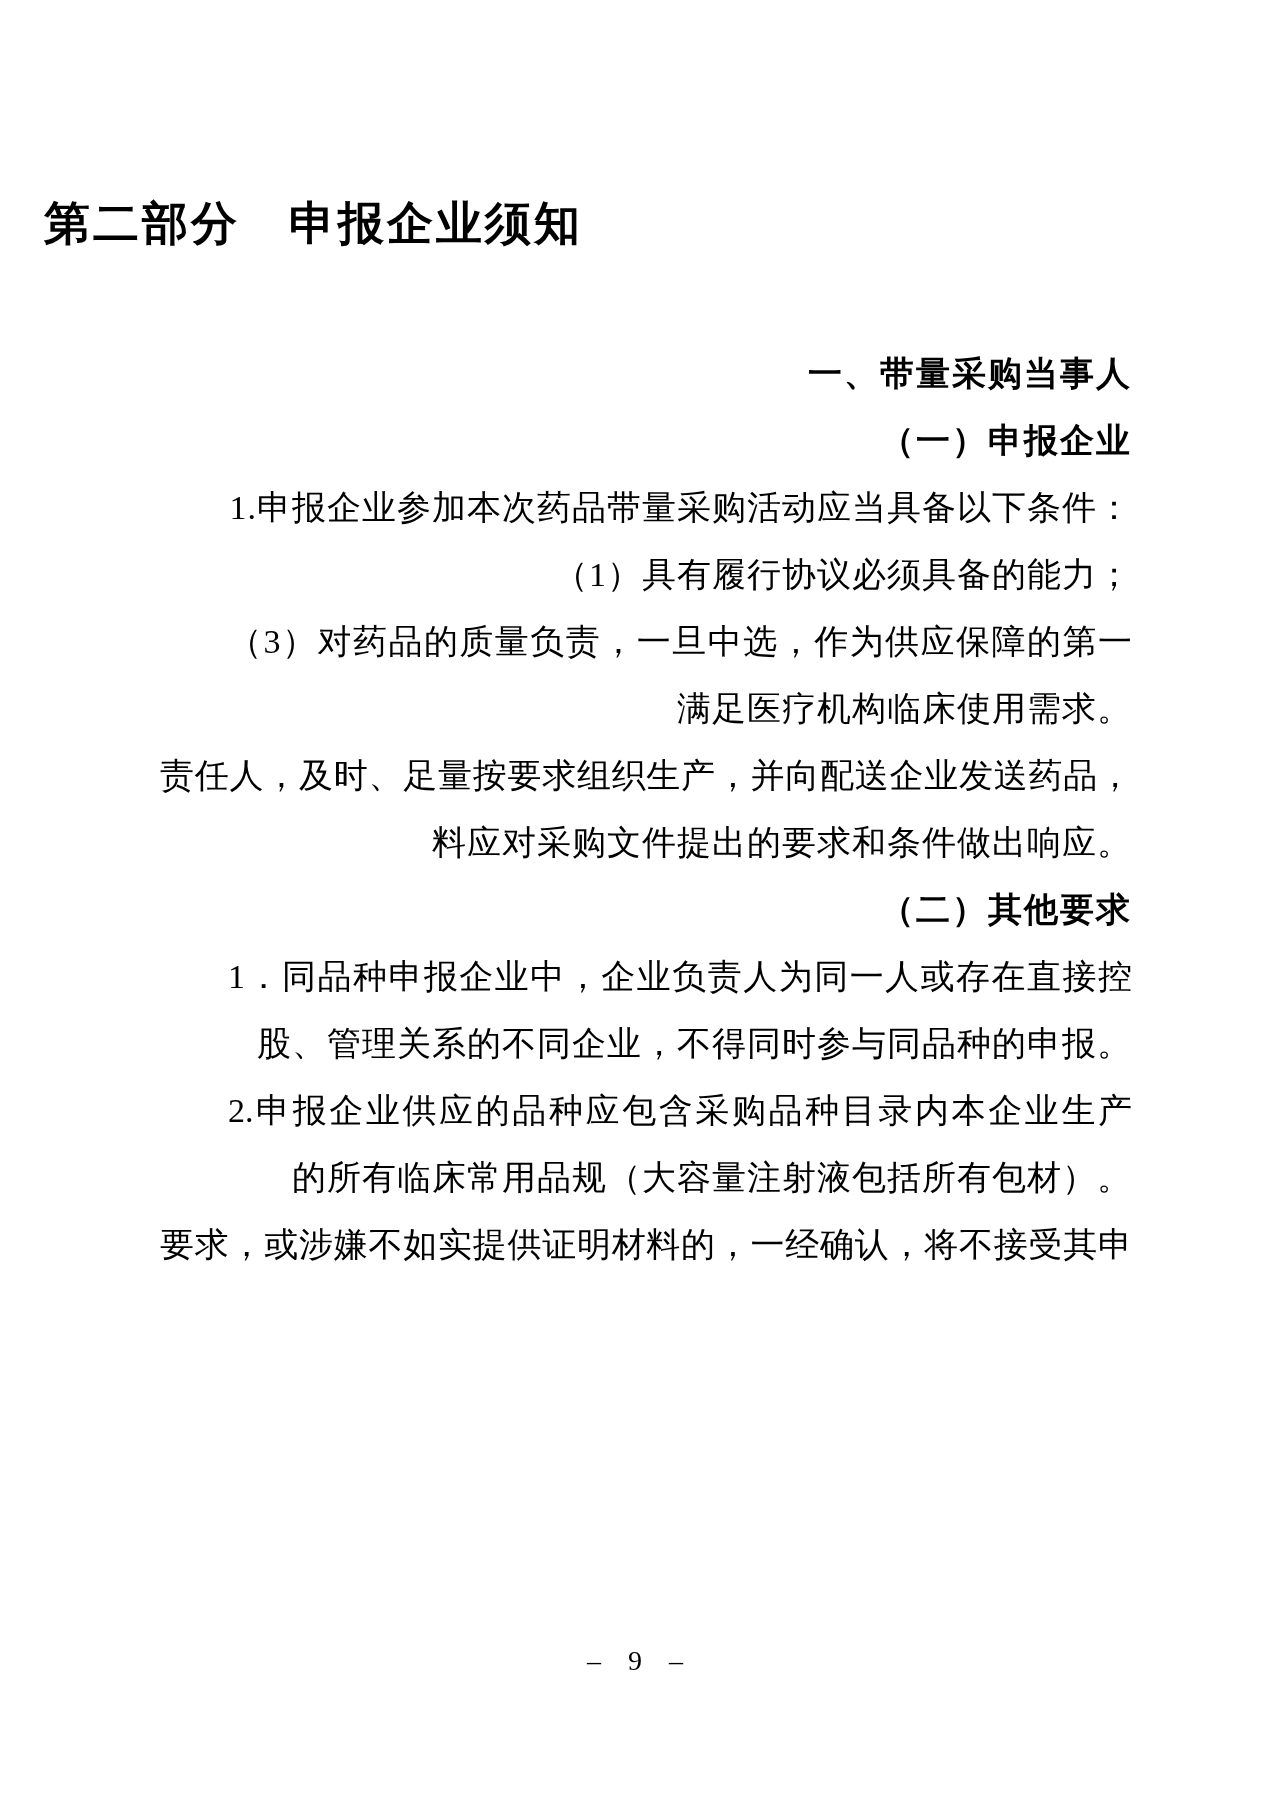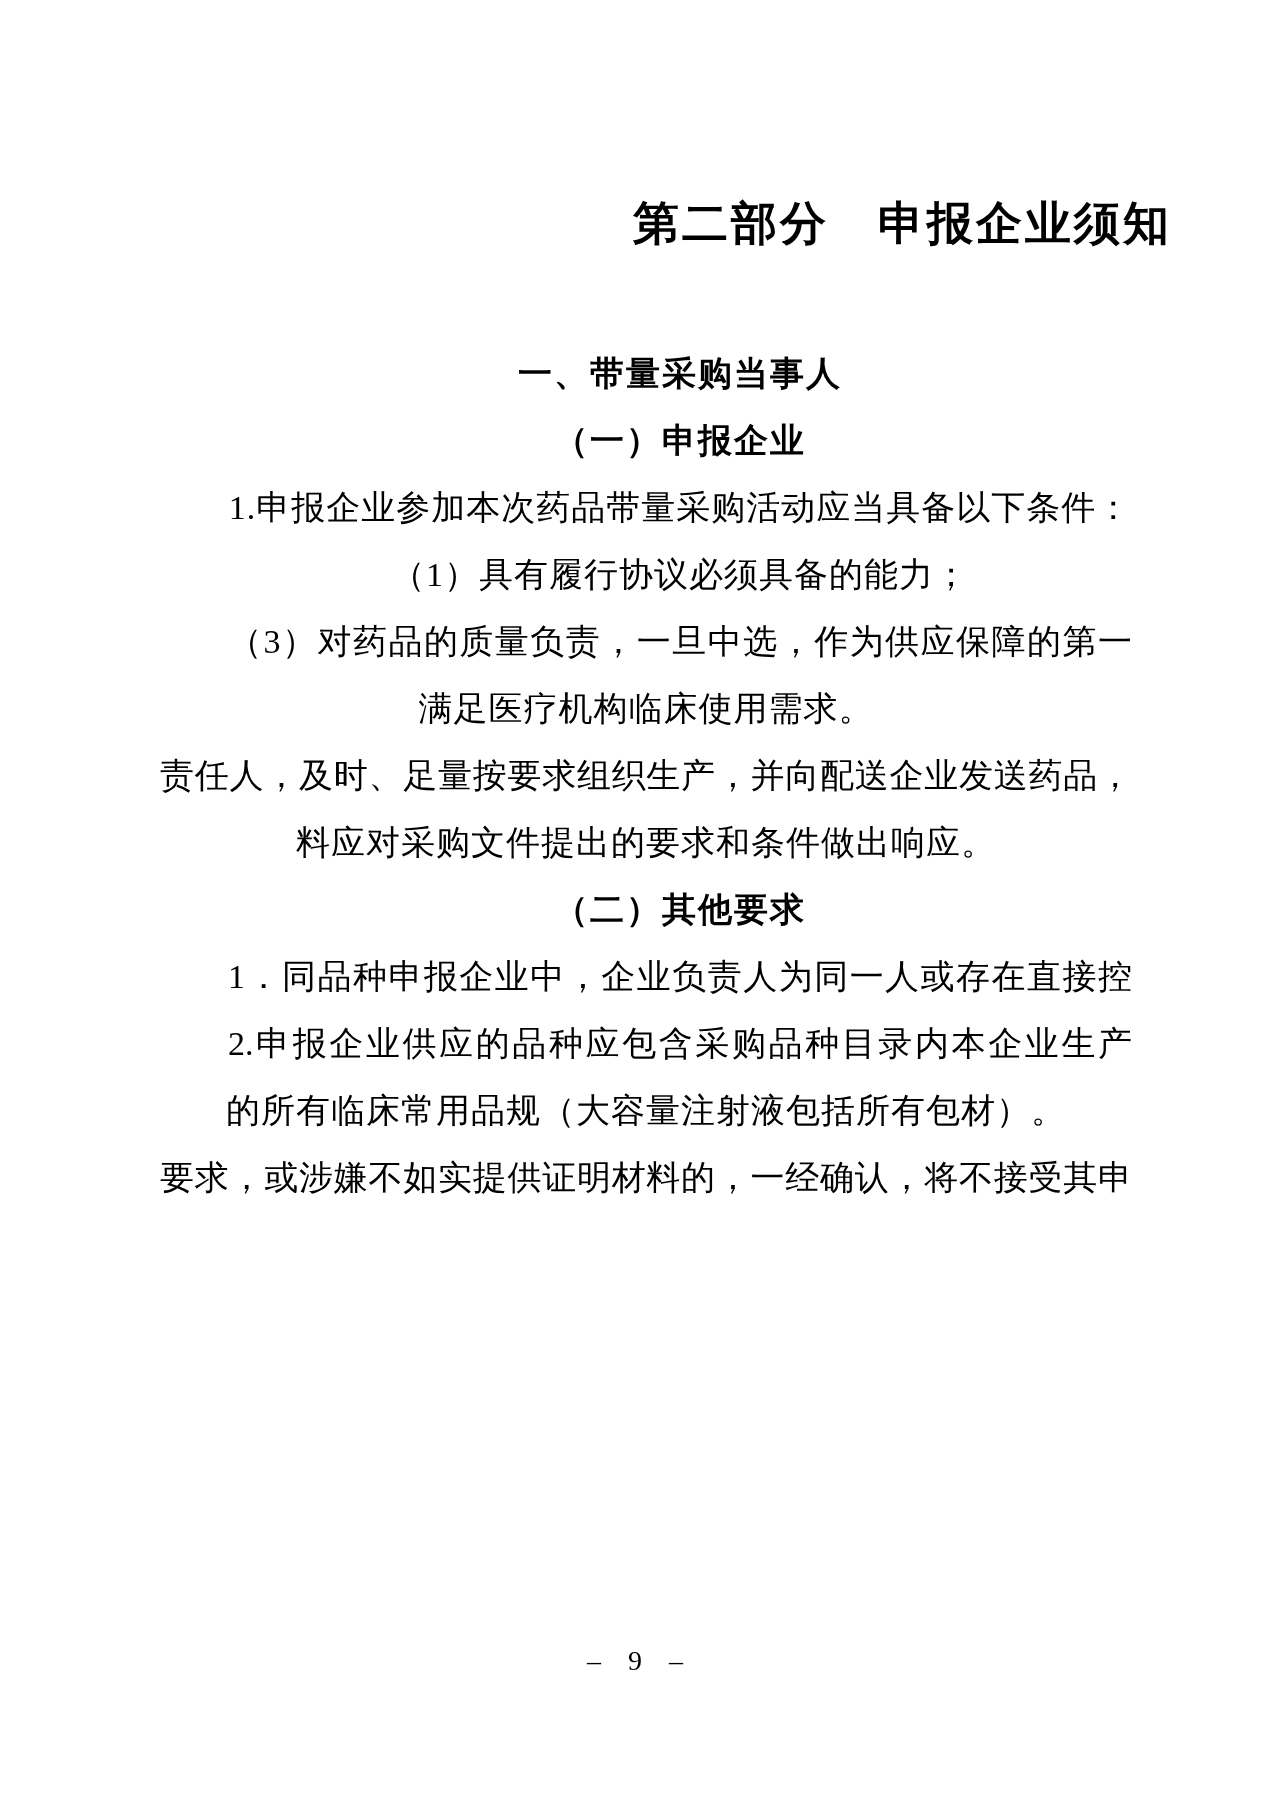--- a/index.html
+++ b/index.html
@@ -15,40 +15,41 @@
     color: #000000;
     font-family: "Liberation Serif", "DejaVu Serif", serif;
     overflow: hidden;
   }
   .doc-title {
     position: absolute;
     top: 193px;
     left: 0;
     width: 1172px;
     margin: 0;
-    text-align: right;
+    text-align: left;
     font-family: "Liberation Serif", "DejaVu Serif", serif;
     font-size: 46px;
     font-weight: 700;
     letter-spacing: 3px;
     line-height: 62px;
     white-space: pre;
+    padding-left: 44px;
   }
   .content {
     position: absolute;
     top: 340px;
     left: 160px;
     width: 972px;
   }
   .line {
     font-size: 34px;
     line-height: 67px;
     height: 67px;
     letter-spacing: 1px;
-    text-align: center;
+    text-align: right;
     white-space: nowrap;
   }
   .line.indent {
     text-indent: 68px;
   }
   .line.full {
     white-space: normal;
     text-align: justify;
     text-align-last: justify;
     letter-spacing: 0;
@@ -83,19 +84,20 @@
       <div class="line hei indent">一、带量采购当事人</div>
       <div class="line kai-bold indent">（一）申报企业</div>
       <div class="line indent">1.申报企业参加本次药品带量采购活动应当具备以下条件：</div>
       <div class="line indent">（1）具有履行协议必须具备的能力；</div>
       <div class="line indent full">（3）对药品的质量负责，一旦中选，作为供应保障的第一</div>
       <div class="line">满足医疗机构临床使用需求。</div>
       <div class="line full">责任人，及时、足量按要求组织生产，并向配送企业发送药品，</div>
       <div class="line">料应对采购文件提出的要求和条件做出响应。</div>
       <div class="line kai-bold indent">（二）其他要求</div>
       <div class="line indent full">1．同品种申报企业中，企业负责人为同一人或存在直接控</div>
+      <div class="line">股、管理关系的不同企业，不得同时参与同品种的申报。</div>
       <div class="line indent full">2.申报企业供应的品种应包含采购品种目录内本企业生产</div>
       <div class="line">的所有临床常用品规（大容量注射液包括所有包材）。</div>
       <div class="line full">要求，或涉嫌不如实提供证明材料的，一经确认，将不接受其申</div>
     </div>
 
   <div class="footer">– 9 –</div>
 </div>
 
 </body></html>

